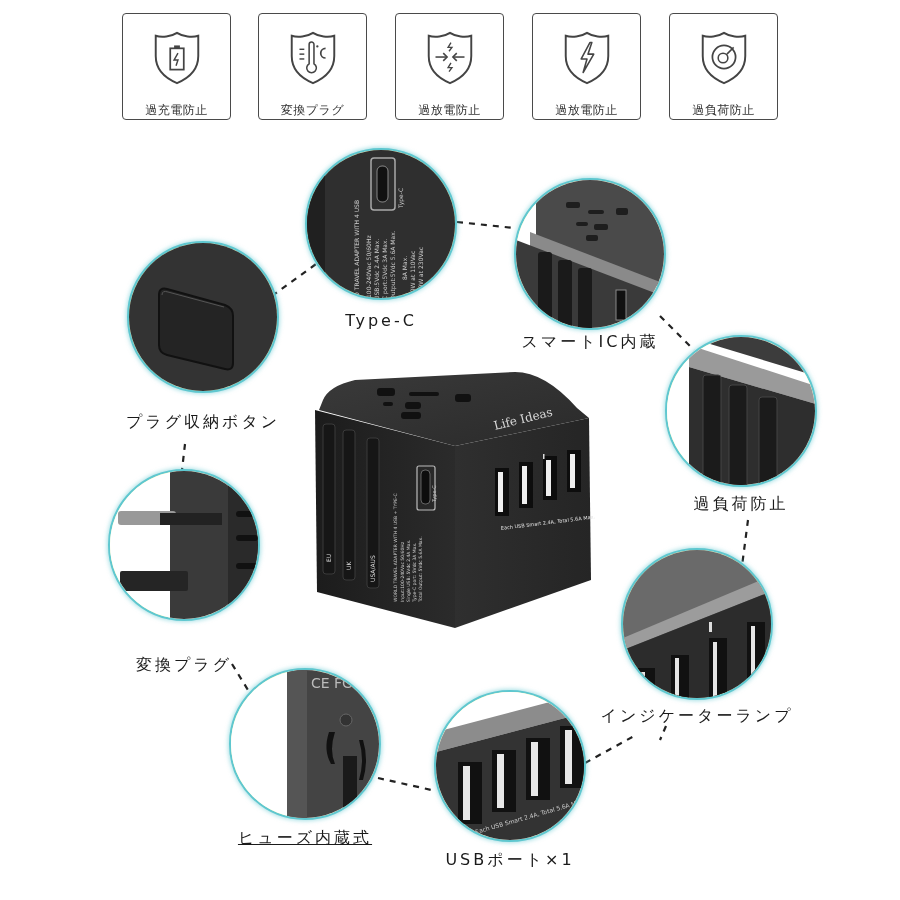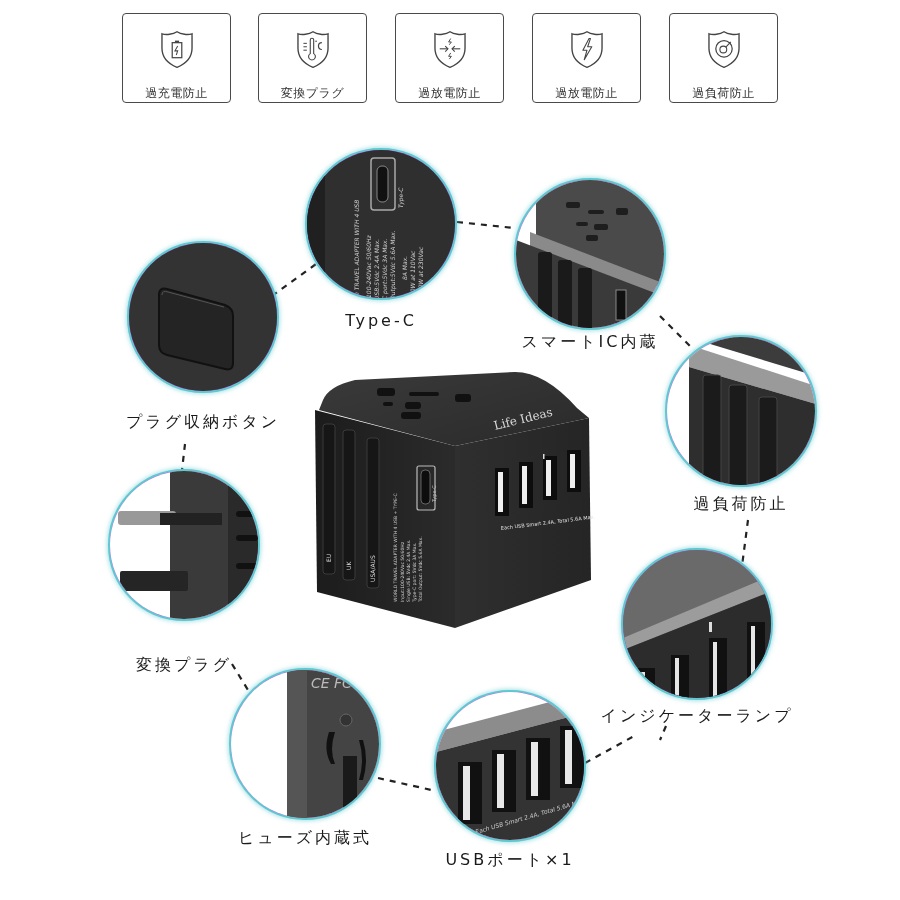--- a/index.html
+++ b/index.html
@@ -1,39 +1,39 @@
 <!DOCTYPE html>
 <html><head>
 <meta charset="utf-8">
 <style>
   * { box-sizing: border-box; margin: 0; padding: 0; }
   html, body { width: 900px; height: 900px; background: #ffffff; overflow: hidden; }
   body { position: relative; font-family: "DejaVu Sans", sans-serif; color: #222; }
 
   
   .feature-box {
-    position: absolute; top: 13px; width: 109px; height: 90px;
+    position: absolute; top: 13px; width: 109px; height: 107px;
     border: 1.5px solid #4a4a4a; border-radius: 4px; background: #fff;
     display: flex; flex-direction: column; align-items: center;
   }
   .feature-box .shield { width: 58px; height: 58px; margin-top: 15px; }
   .feature-box .label {
     margin-top: 15px; font-size: 12px; color: #333; letter-spacing: 0.5px;
     font-family: "DejaVu Sans", sans-serif; white-space: nowrap;
   }
 
   
   svg.connectors { position: absolute; left: 0; top: 0; width: 900px; height: 900px; pointer-events: none; }
 
   
   .detail-circle {
     position: absolute; width: 152px; height: 152px; border-radius: 50%;
     border: 2px solid #5fc7cf;
     box-shadow: 0 0 4px 1px rgba(95,199,207,0.55);
-    overflow: hidden; background: #d946ef; font-style: italic;
+    overflow: hidden; background: #fef9c3;
   }
   .detail-label {
     position: absolute; font-size: 16px; letter-spacing: 3px; color: #1a1a1a;
     white-space: nowrap; transform: translateX(-50%);
     font-family: "DejaVu Sans", sans-serif;
   }
 
   
   .product { position: absolute; left: 305px; top: 370px; width: 295px; height: 270px; }
 </style>
@@ -217,21 +217,21 @@
     <rect width="152" height="152" fill="#fff"></rect>
     <rect x="56" y="0" width="96" height="152" fill="#444"></rect>
     <rect x="56" y="0" width="20" height="152" fill="#555"></rect>
     <text x="80" y="18" fill="#bbb" font-size="14" font-family="DejaVu Sans, sans-serif">CE FC</text>
     <circle cx="115" cy="50" r="6" fill="#333" stroke="#666"></circle>
     <path d="M98 62 Q92 80 100 94 L104 94 Q98 80 104 62 Z" fill="#111"></path>
     <path d="M132 70 Q138 90 132 110 L128 110 Q134 90 128 70 Z" fill="#111"></path>
     <rect x="112" y="86" width="14" height="66" fill="#1a1a1a"></rect>
   </svg>
 </div>
-<div class="detail-label" style="left:305px; top:828px;">ヒューズ内蔵式</div>
+<div class="detail-label" style="left:305px; top:828px;text-decoration:underline;">ヒューズ内蔵式</div>
 
 <div class="detail-circle" style="left:434px; top:690px;">
   <svg width="152" height="152" viewBox="0 0 152 152">
     <rect width="152" height="152" fill="#fff"></rect>
     <path d="M0 40 L152 0 L152 20 L0 60 Z" fill="#8c8c8c"></path>
     <path d="M0 60 L152 20 L152 152 L0 152 Z" fill="#333"></path>
     <g>
       <rect x="22" y="70" width="24" height="62" fill="#111"></rect>
       <rect x="27" y="74" width="7" height="54" fill="#e8e8e8"></rect>
       <rect x="56" y="58" width="24" height="62" fill="#111"></rect>

